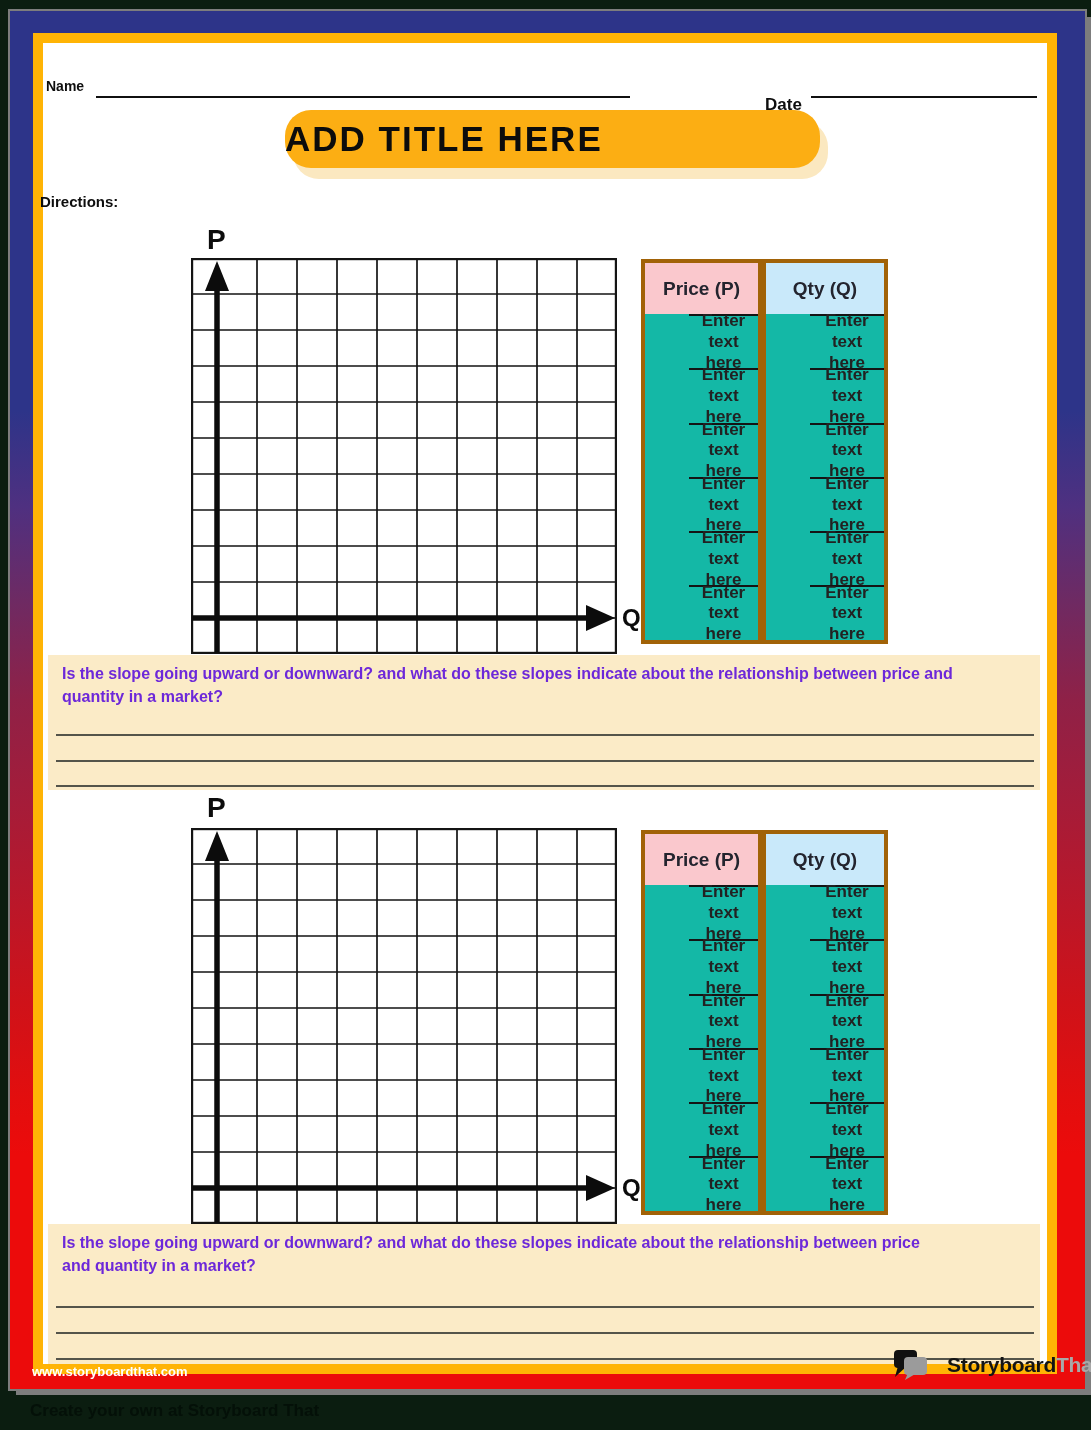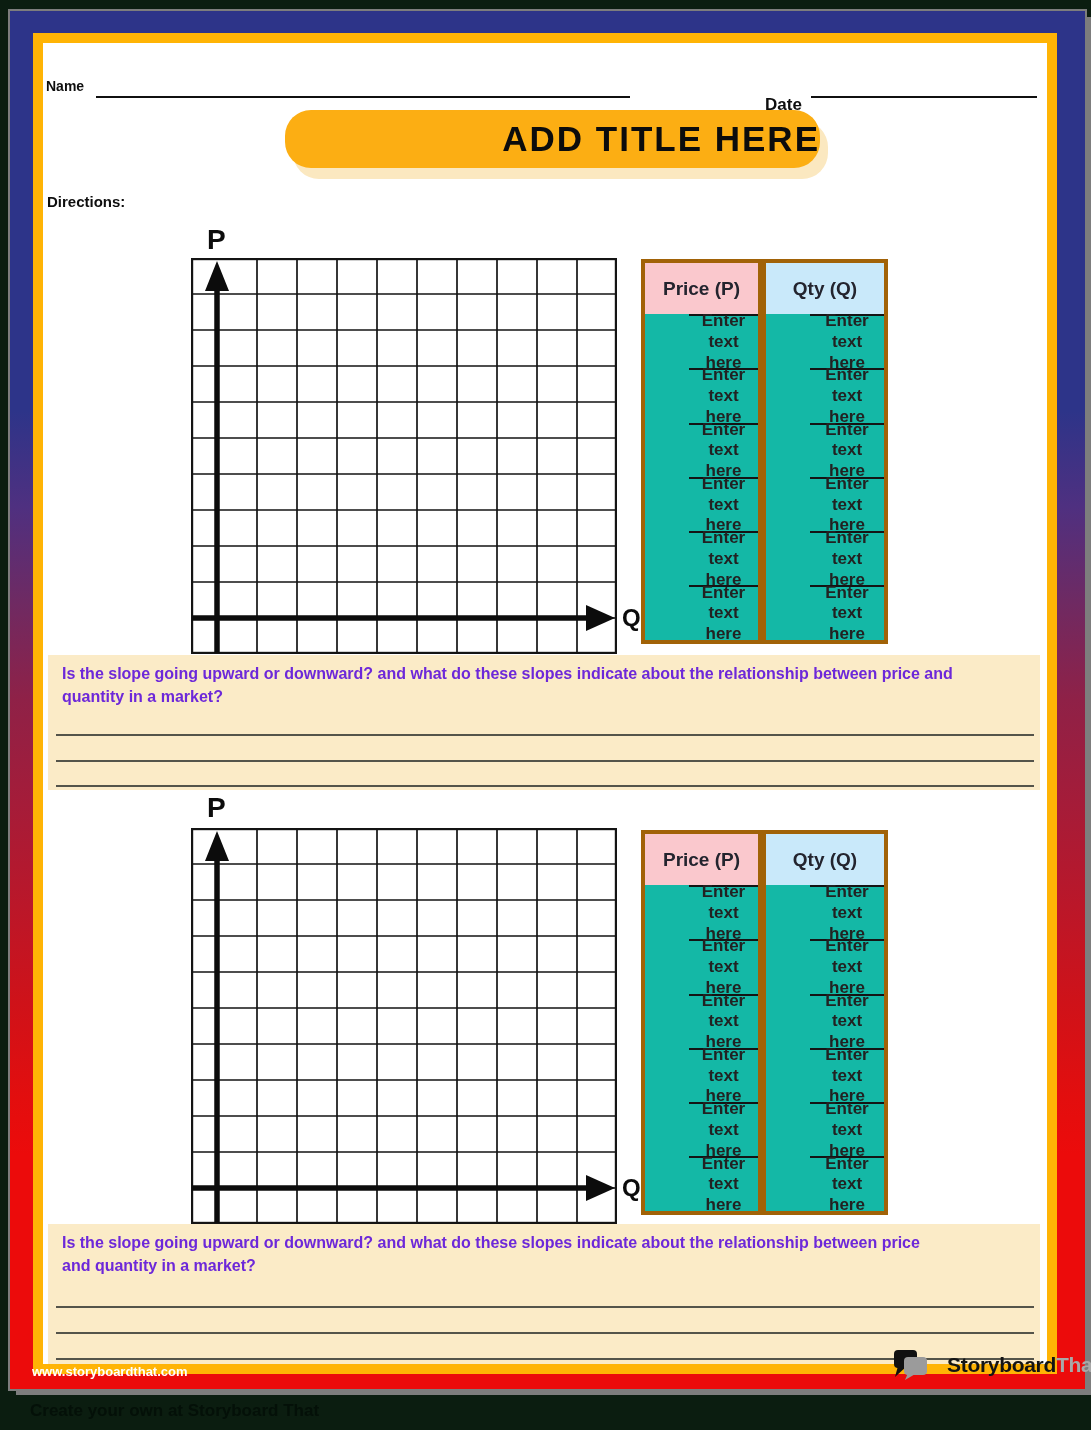--- a/index.html
+++ b/index.html
@@ -17,21 +17,21 @@
         background:var(--frame_yellow,#ffb405);}
   .sheet{position:absolute;left:43px;top:43px;width:1004px;height:1321px;background:#ffffff;}
 
   .abs{position:absolute;}
   .lbl{font-weight:bold;color:#0e0e0e;}
   .rule{border-top:2px solid #101010;height:0;}
 
   
   .banner{position:absolute;left:285px;top:110px;width:535px;height:58px;border-radius:26px;
           background:var(--banner_orange,#fcae13);box-shadow:8px 11px 0 0 var(--banner_shadow,#fbe8c0);
-          display:flex;align-items:center;justify-content:flex-end;}
+          display:flex;align-items:center;justify-content:flex-start;}
   .banner span{font-size:35px;font-weight:bold;letter-spacing:2px;color:#0c0c0c;}
 
   
   .curve-heading{position:absolute;width:300px;text-align:center;font-size:24px;font-weight:bold;
                  letter-spacing:1px;color:var(--heading_color,#3a414d);}
   .p-label{position:absolute;font-size:28px;font-weight:bold;color:#0c0c0c;}
   .q-label{position:absolute;font-size:24px;font-weight:bold;color:#0c0c0c;}
   .grid-svg{position:absolute;}
 
   
@@ -67,21 +67,21 @@
 
   <div class="abs lbl" style="left:46px;top:78px;font-size:14px;">Name</div>
   <div class="abs rule" style="left:96px;top:96px;width:534px;"></div>
   <div class="abs lbl" style="left:765px;top:78px;font-size:17px;margin-top:17px;">Date</div>
   <div class="abs rule" style="left:811px;top:96px;width:226px;"></div>
 
   <div class="banner">
     <span>ADD TITLE HERE</span>
   </div>
 
-  <div class="abs lbl" style="left:47px;top:193px;font-size:15px;">Directions:</div>
+  <div class="abs lbl" style="left:40px;top:193px;font-size:15px;">Directions:</div>
 
   <div class="p-label" style="left:207px;top:224px;">P</div>
 
   <svg class="grid-svg" style="left:191px;top:258px;" width="426" height="396" viewBox="0 0 426 396">
     <rect x="1.1" y="1.1" width="423.8" height="393.8" fill="#ffffff" stroke="#141414" stroke-width="2.2"></rect>
     <path d="M66 0V396M106 0V396M146 0V396M186 0V396M226 0V396M266 0V396M306 0V396M346 0V396M386 0V396" stroke="#141414" stroke-width="1.7" fill="none"></path>
     <path d="M0 36H426M0 72H426M0 108H426M0 144H426M0 180H426M0 216H426M0 252H426M0 288H426M0 324H426M0 360H426" stroke="#141414" stroke-width="1.7" fill="none"></path>
     <line x1="26" y1="395" x2="26" y2="30" stroke="#0c0c0c" stroke-width="5.5"></line>
     <polygon points="26,3 14,33 38,33" fill="#0c0c0c"></polygon>
     <line x1="1" y1="360" x2="400" y2="360" stroke="#0c0c0c" stroke-width="5.5"></line>

